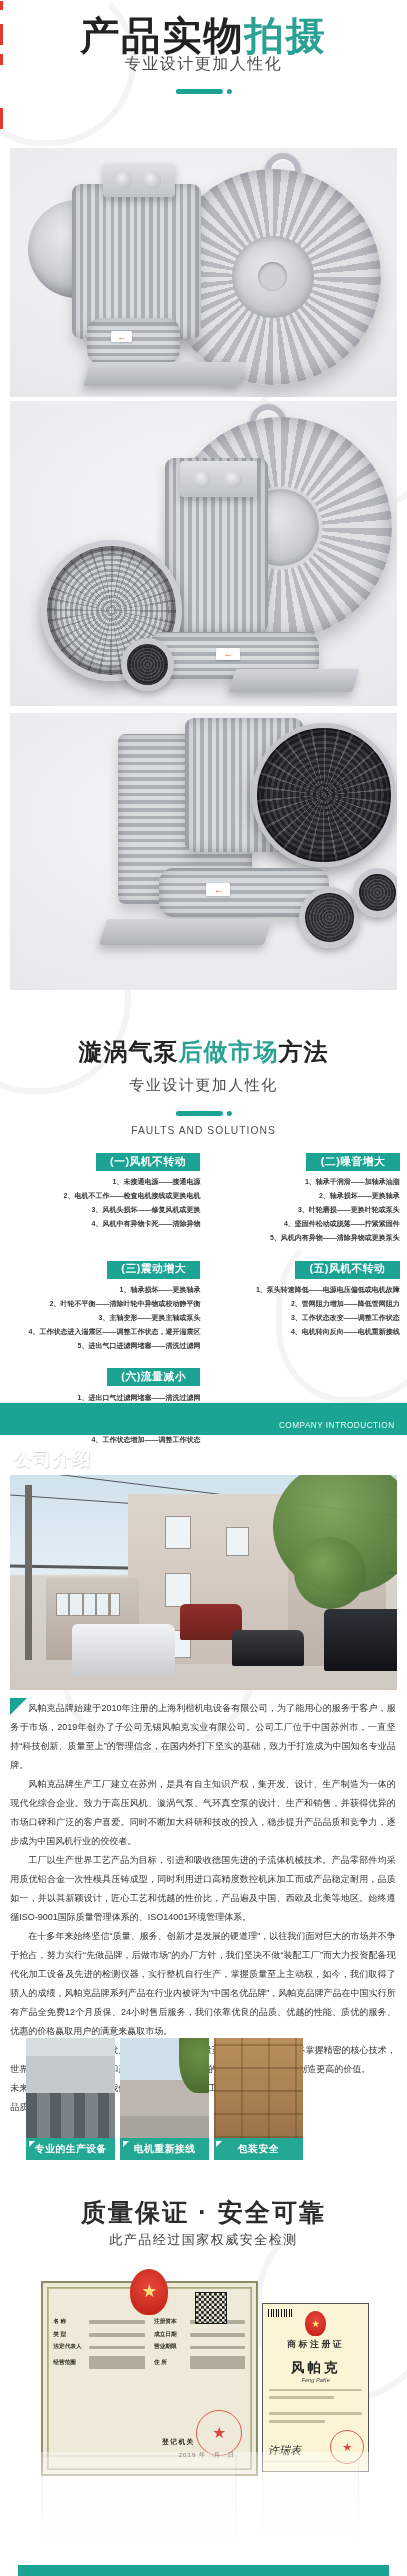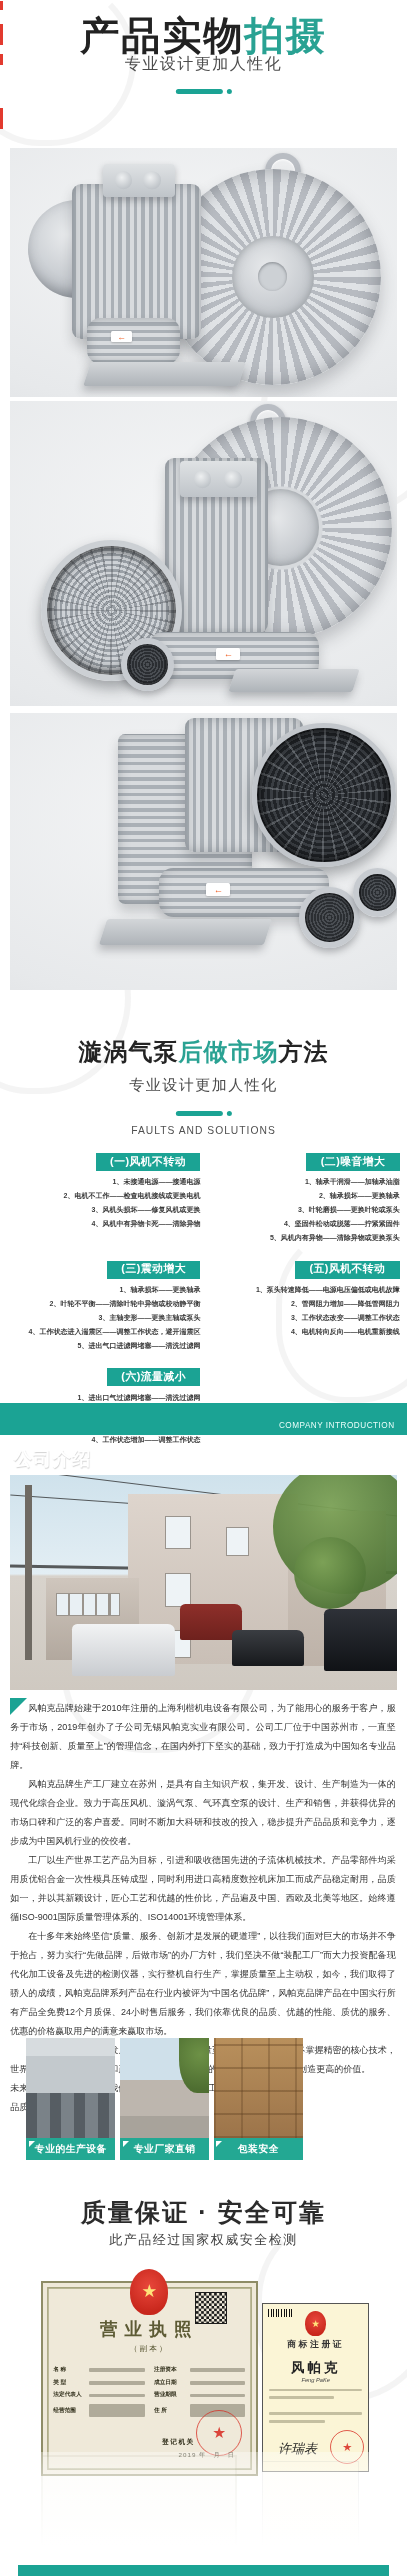--- a/index.html
+++ b/index.html
@@ -101,21 +101,21 @@
   .lic-val{flex:1;height:3.6px;background:rgba(60,58,38,.35);border-radius:1px;}
   .seal{position:absolute;border-radius:50%;border:1.5px solid rgba(215,40,30,.75);color:rgba(215,40,30,.85);display:flex;align-items:center;justify-content:center;}
   .lic-reg{position:absolute;bottom:27px;left:56%;font-size:6.7px;font-weight:700;color:#2e2c18;letter-spacing:1.5px;}
   .lic-date{position:absolute;bottom:13.4px;right:20.6px;font-size:6.2px;color:#2e2c18;letter-spacing:1px;}
   .tm{position:absolute;background:#fbf5d6;border:1px solid #555;padding:6.2px;}
   .tm-emblem{margin:1px auto 0;width:20.6px;height:25px;background:radial-gradient(circle at 50% 38%,#e8473b,#c8271c 75%);border-radius:50% 50% 46% 46%;display:flex;align-items:center;justify-content:center;color:#ffe27a;font-size:9.3px;}
   .tm-title{text-align:center;font-size:8.8px;font-weight:900;color:#333;letter-spacing:2.6px;margin-top:3.1px;}
   .tm-brand{text-align:center;font-size:13.4px;font-weight:900;color:#222;margin-top:8.2px;letter-spacing:3.1px;}
   .tm-brand-en{text-align:center;font-size:5.7px;color:#444;font-style:italic;}
   .tm-bar{height:2.6px;background:rgba(70,65,40,.3);border-radius:1px;margin-top:5.2px;}
-  .tm-sign{position:absolute;bottom:13.4px;left:15px;font-size:13px;color:#222;font-family:Liberation Mono, monospace;font-style:italic;}
+  .tm-sign{position:absolute;bottom:13.4px;left:5px;font-size:11px;color:#222;font-family:Liberation Mono, monospace;font-style:italic;}
   .cert-reflect{position:absolute;opacity:.16;transform:scaleY(-1);filter:blur(0.5px);overflow:hidden;}
   .reflect-fade{position:absolute;background:linear-gradient(rgba(255,255,255,.35),#fff 85%);}
 </style>
 </head>
 <body>
 
 <div id="page">
 
   <div class="wm" style="left:-31px;top:-20.6px;width:155px;height:155px;"></div>
   <div class="wm" style="right:-41px;top:319px;width:175px;height:185px;"></div>
@@ -283,41 +283,40 @@
       <div class="gimg g1"></div>
       <div class="gcap">
           <span class="wtri"></span>
           <span>专业的生产设备</span>
         </div>
     </div>
     <div class="gcard">
       <div class="gimg g3"></div>
       <div class="gcap">
           <span class="wtri"></span>
-          <span>专业厂家直销</span>
+          <span>电机重新接线</span>
         </div>
     </div>
     <div class="gcard">
       <div class="gimg g4"></div>
       <div class="gcap">
           <span class="wtri"></span>
           <span>包装安全</span>
         </div>
     </div>
   </div>
 
   <div class="q-title" style="top:2196px;">质量保证 · 安全可靠</div>
   <div class="q-sub" style="top:2231px;">此产品经过国家权威安全检测</div>
 
   <div class="license" style="top:2281px;left:41px;width:192px;height:170px;">
     <div class="lic-emblem">
         <span>★</span>
       </div>
     <div class="qr"></div>
-    <div class="lic-title">营业执照</div>
     <div class="lic-sub">（副本）</div>
     <div style="display:flex;gap:9.3px;margin-top:7.2px;">
       <div style="flex:1;">
         <div class="lic-row">
             <span class="lic-lab">名  称</span>
             <span class="lic-val"></span>
           </div>
         <div class="lic-row">
             <span class="lic-lab">类  型</span>
             <span class="lic-val"></span>

